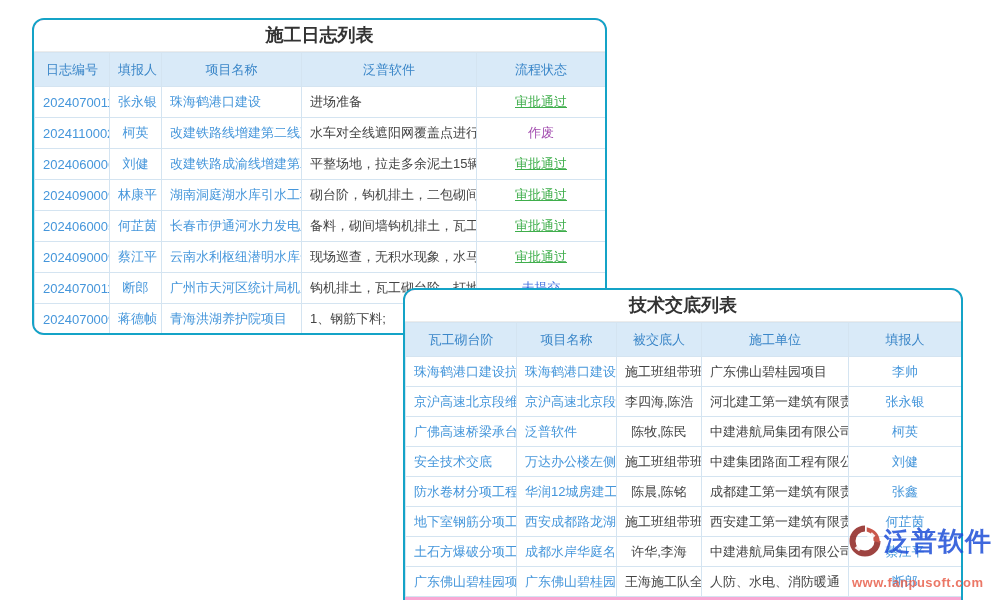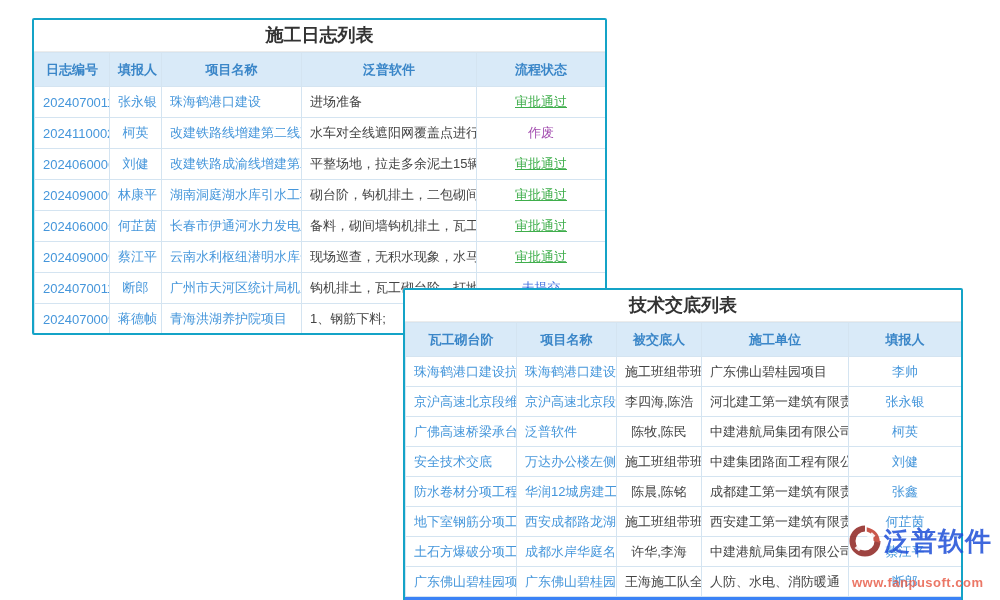--- a/index.html
+++ b/index.html
@@ -2,39 +2,39 @@
 <html><head>
 <meta charset="utf-8">
 <style>
   html, body { margin:0; padding:0; }
   body {
     width:1000px; height:600px; position:relative; overflow:hidden;
     background:#ffffff;
     font-family:"Liberation Sans","DejaVu Sans",sans-serif;
   }
   .window {
-    position:absolute; background:#3b82f6; box-sizing:border-box;
-    border:2px solid var(--window-border,#14a3c7); border-radius:2px;
+    position:absolute; background:#f9a8d4; box-sizing:border-box;
+    border:2px solid var(--window-border,#14a3c7); border-radius:12px;
     overflow:hidden;
   }
   #log-window { left:32px; top:18px; width:575px; height:317px; z-index:1; }
   #disclosure-window { left:403px; top:288px; width:560px; height:339px; z-index:2; }
 
   .window-title {
     height:31px; line-height:31px; text-align:center;
     font-size:18px; font-weight:bold; color:#333;
     border-bottom:1px solid #ececec; background:#fff;
   }
   table {
     border-collapse:collapse; table-layout:fixed; width:100%;
     font-size:13px;
   }
   th {
     background:var(--header-bg,#d9eaf8); color:var(--header-text,#3a86c8);
-    font-weight:bold; height:33px;
+    font-weight:normal; height:33px;
   }
   td { height:30px; color:var(--text,#444); background:#fff; }
   #disclosure-window td { height:29px; }
   th, td {
     border:1px solid var(--cell-border,#d4e4f1);
     padding:0 8px; white-space:nowrap; overflow:hidden; text-align:center;
   }
   
   #log-window td:nth-child(3), #log-window td:nth-child(4) { text-align:left; }
   #disclosure-window td:nth-child(1), #disclosure-window td:nth-child(2),

